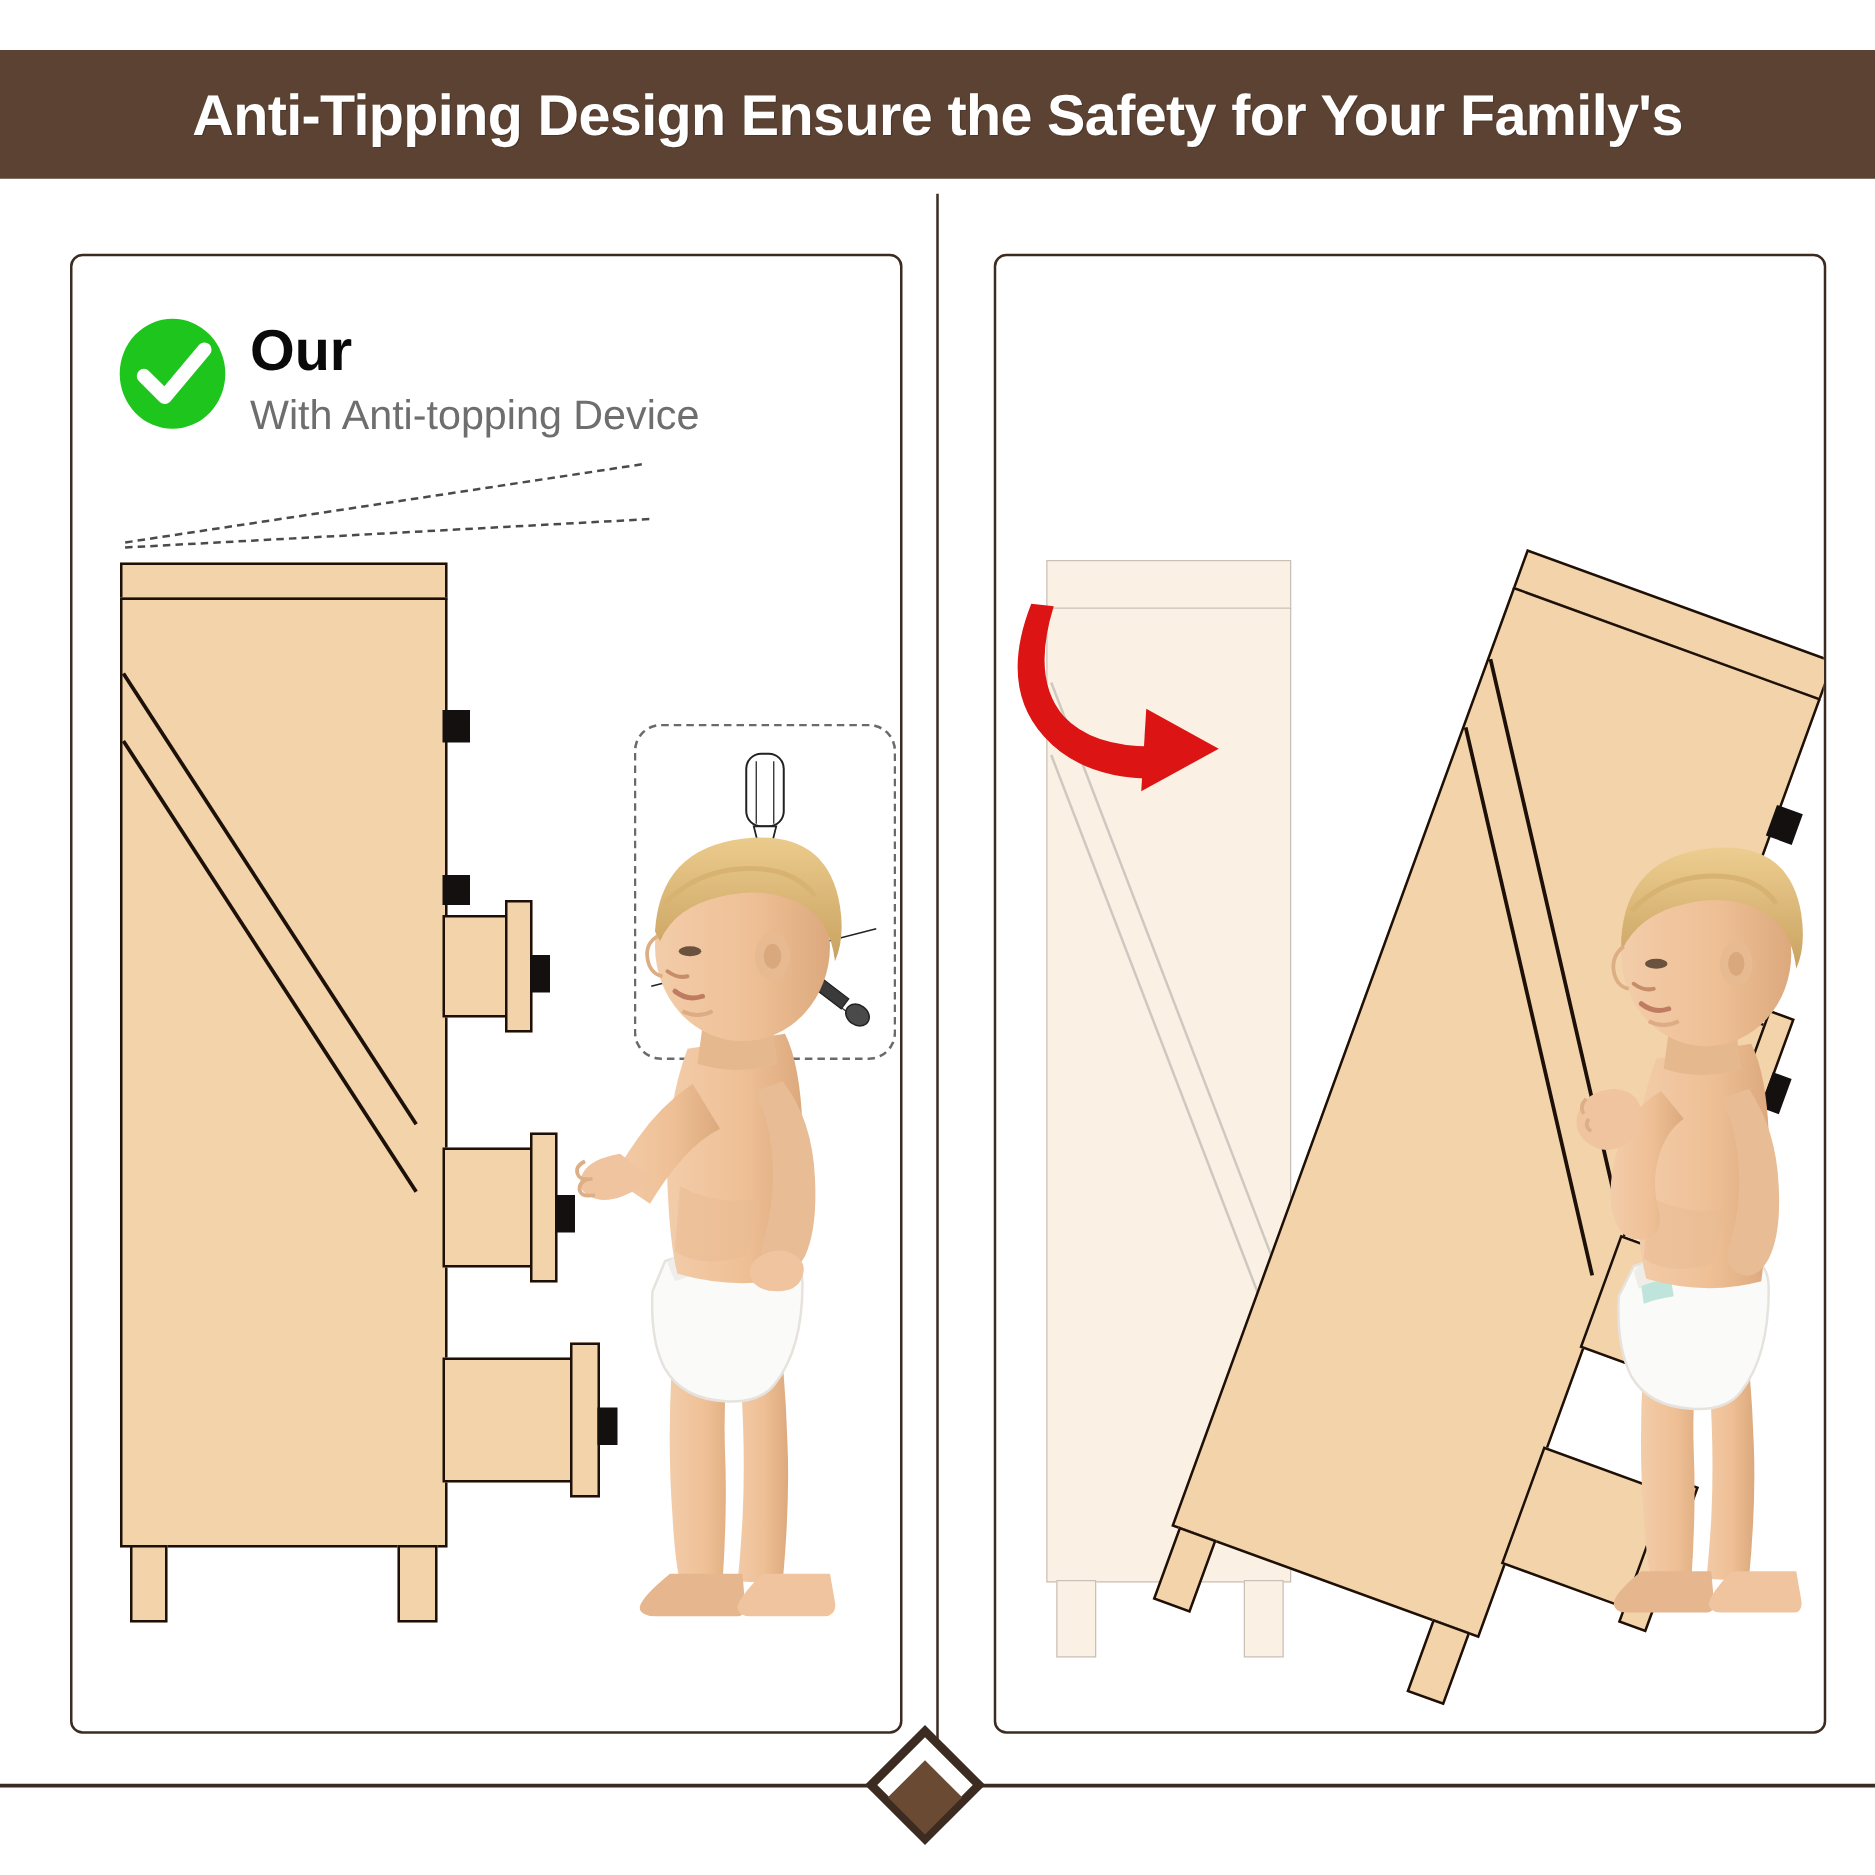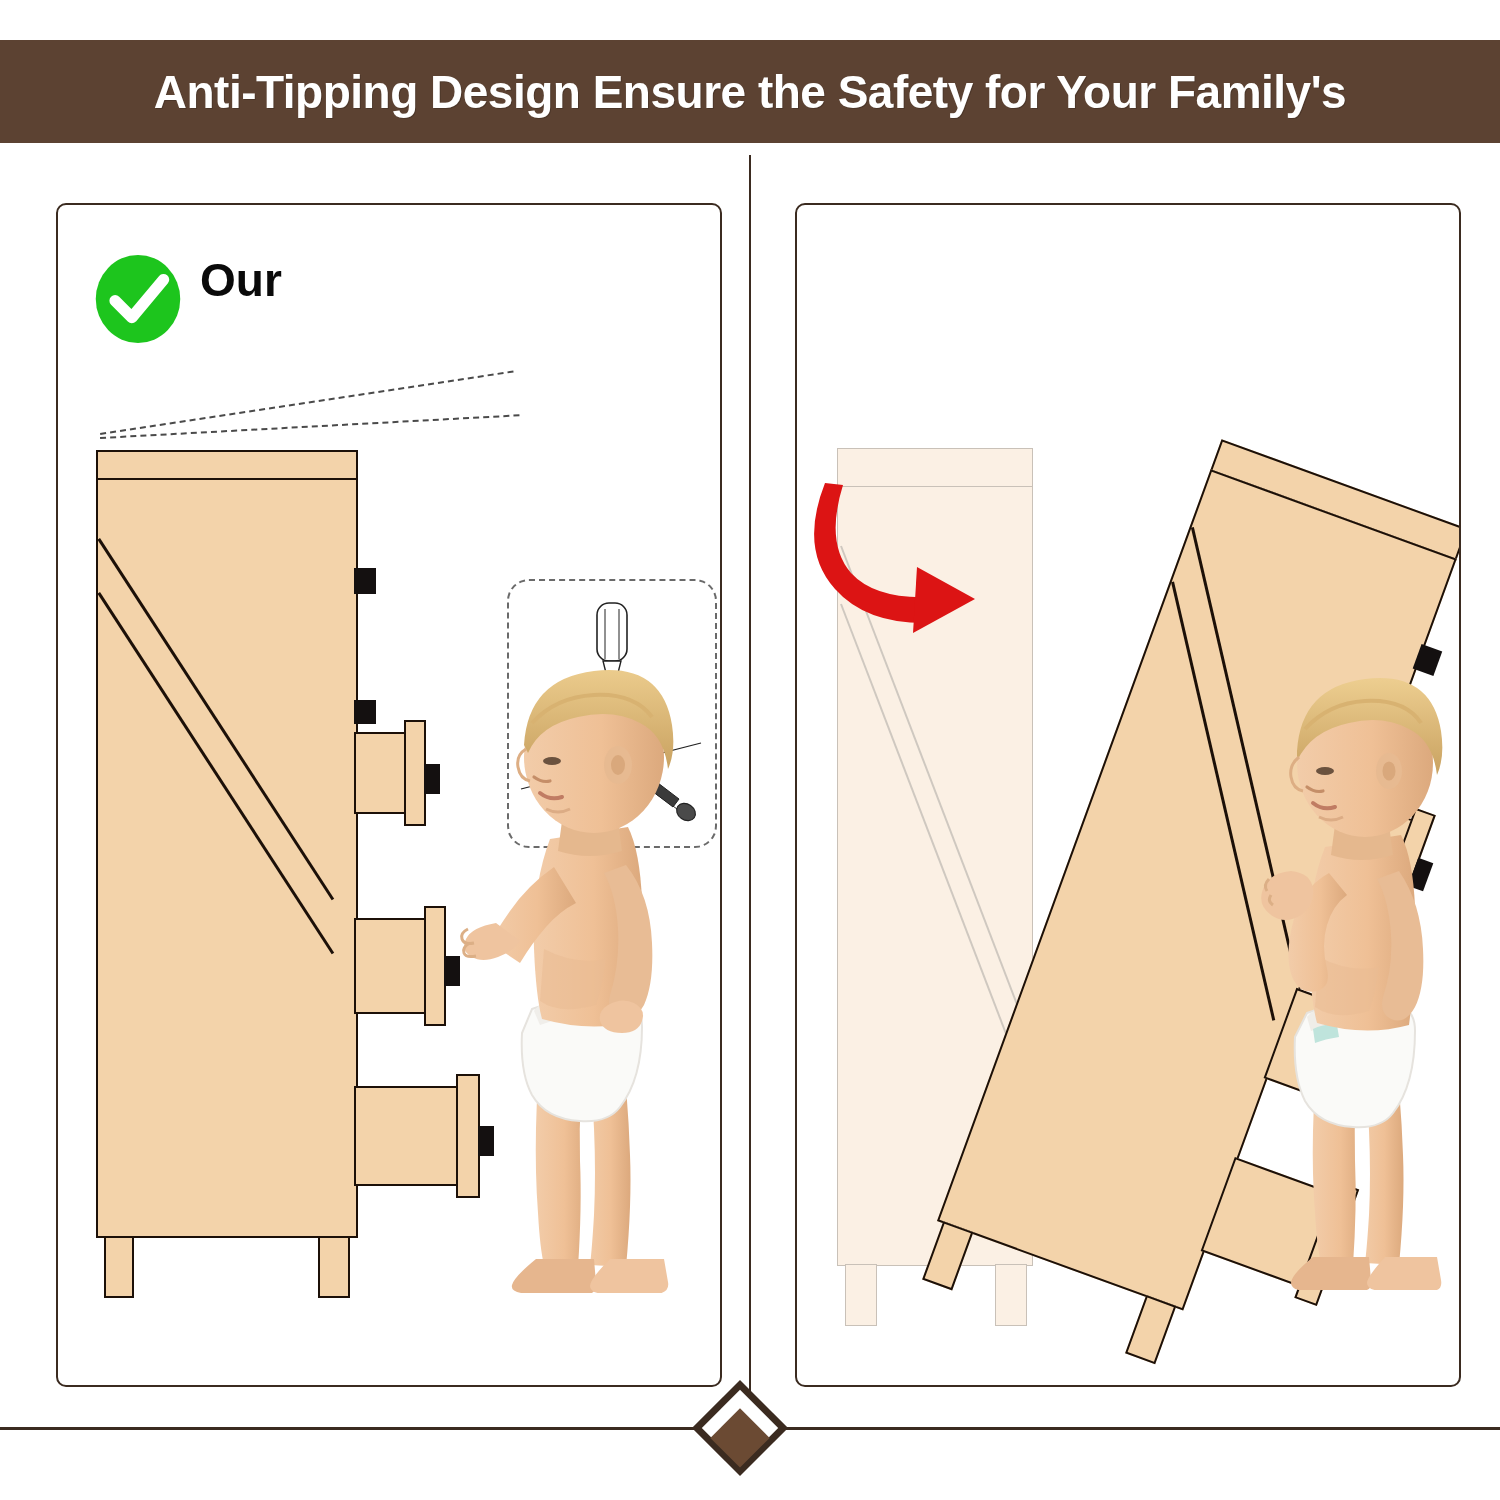--- a/index.html
+++ b/index.html
@@ -85,20 +85,21 @@
 
 <div id="panel-good" class="panel">
 
   <div class="head-row">
     <svg class="badge" viewBox="0 0 100 100">
       <ellipse cx="50" cy="50" rx="48" ry="50" fill="#1DC51D"></ellipse>
       <path d="M24 52 L43 71 L79 28" stroke="#ffffff" stroke-width="13" stroke-linecap="round" stroke-linejoin="round" fill="none"></path>
     </svg>
     <div class="head-text">
       <div id="good-title" class="head-title">Our</div>
+      <div id="good-sub" class="head-sub">With Anti-topping Device</div>
     </div>
   </div>
 
   <div class="lead" style="left:42px;top:228px;width:418px;transform:rotate(-8.6deg);"></div>
   <div class="lead" style="left:42px;top:232px;width:420px;transform:rotate(-3.1deg);"></div>
 
   <div id="callout-box">
     <svg viewBox="0 0 206 265" width="206" height="265">
 
       <rect x="88" y="22" width="30" height="58" rx="12" fill="#fff" stroke="#222" stroke-width="1.6"></rect>

